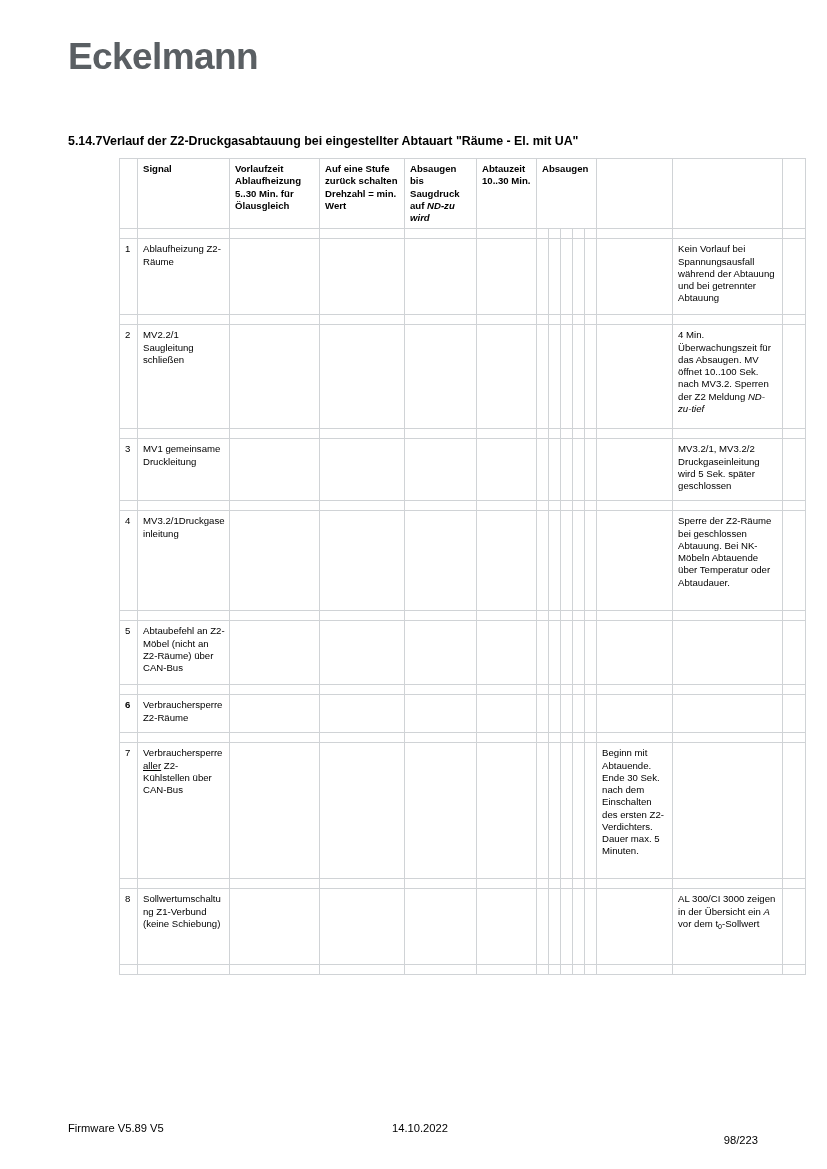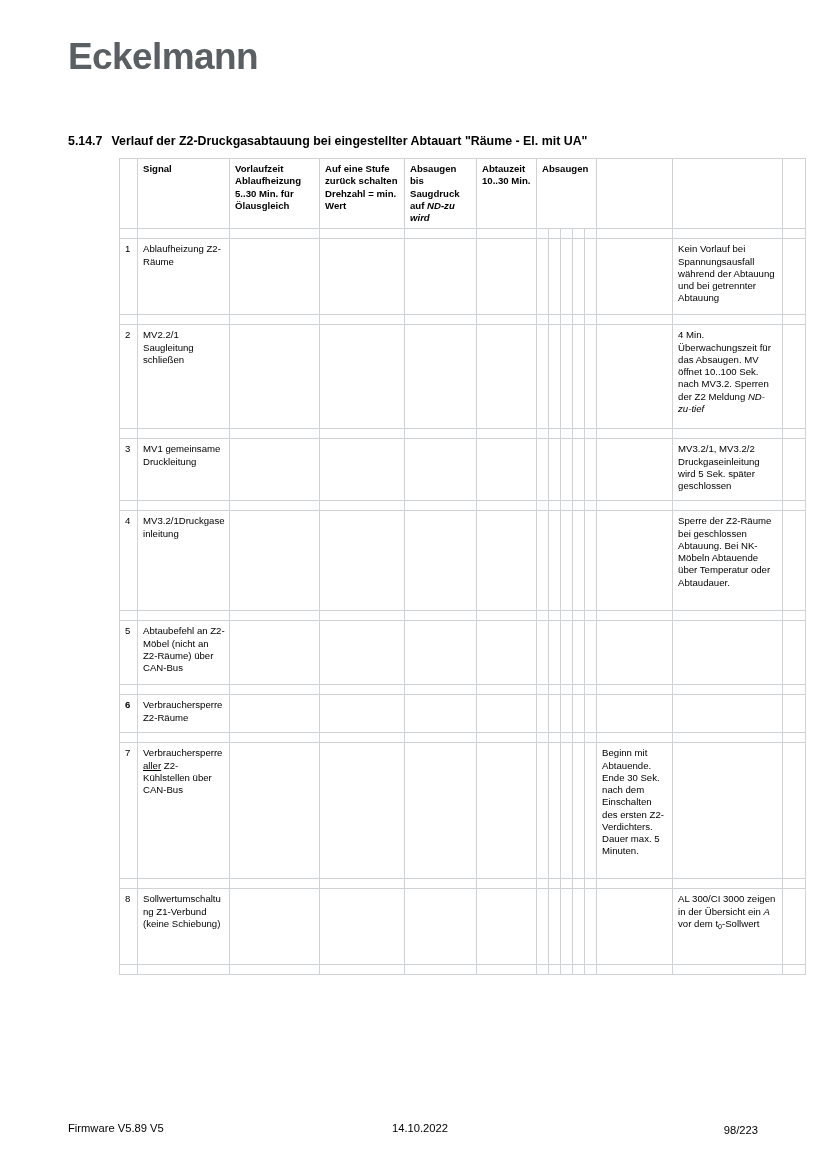--- a/index.html
+++ b/index.html
@@ -34,21 +34,21 @@
   
   .heading {
     position: absolute;
     left: 68px;
     top: 134px;
     font-size: 12.4px;
     font-weight: bold;
     color: #000;
     white-space: nowrap;
   }
-  .heading .secnum { margin-right: 9px; }
+  .heading .secnum { }
 
   
   .tbl-wrap {
     position: absolute;
     left: 71px;
     top: 158px;
     width: 686px;
   }
   table.doc {
     border-collapse: collapse;
@@ -91,21 +91,21 @@
   .footer {
     position: absolute;
     left: 68px;
     top: 1122px;
     width: 690px;
     font-size: 11.2px;
     color: #000;
   }
   .footer .fl { position: absolute; left: 0; top: 0; }
   .footer .fc { position: absolute; left: 324px; top: 0; }
-  .footer .fr { position: absolute; right: 0; top: 2px; }
+  .footer .fr { position: absolute; right: 0; top: 12px; }
 </style>
 </head>
 <body>
 
 <div class="page">
 
   <div class="logo">Eckelmann</div>
 
   <div class="heading">
     <span class="secnum">5.14.7</span><span>Verlauf der Z2-Druckgasabtauung bei eingestellter Abtauart "Räume - El. mit UA"</span>

